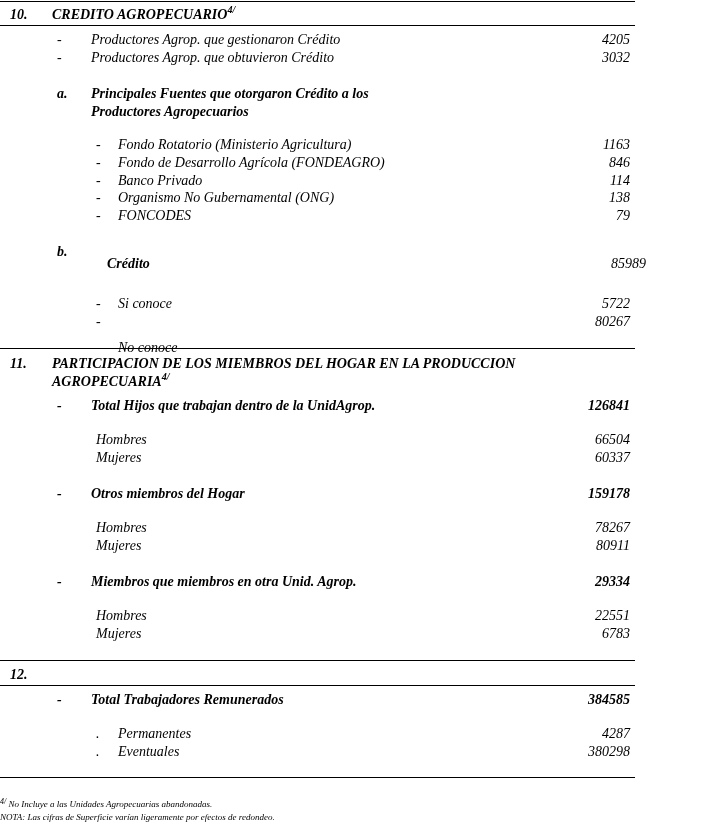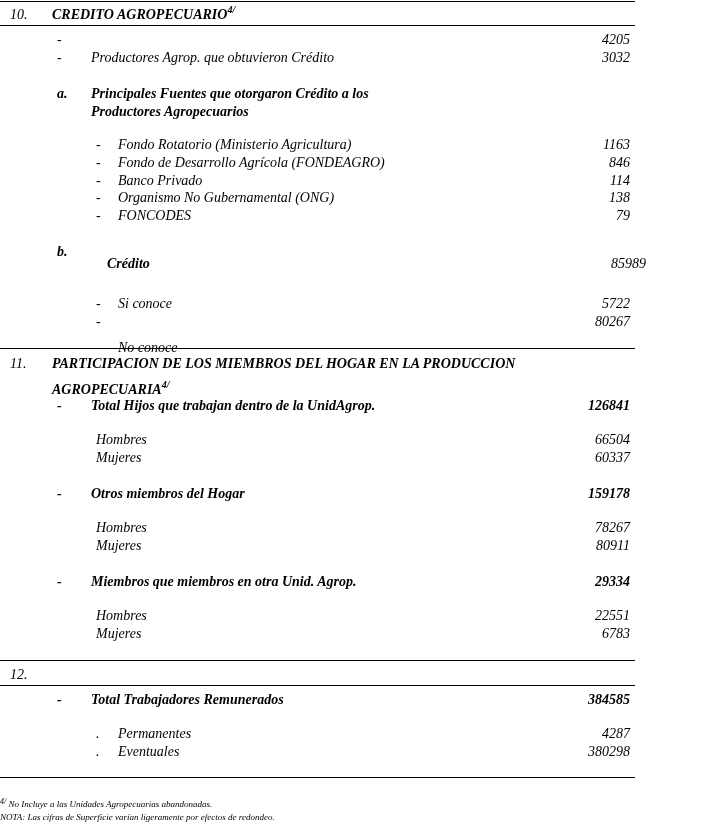--- a/index.html
+++ b/index.html
@@ -33,21 +33,21 @@
       white-space: nowrap;
     }
     .abs { position: absolute; top: 0; }
     .val {
       position: absolute;
       right: 0;
       top: 0;
       text-align: right;
     }
     .bold { font-weight: bold; }
-    .sec-num { left: 10px; font-weight: normal; }
+    .sec-num { left: 10px; font-weight: bold; }
     .sec-title { left: 52px; font-weight: bold; }
     .sup { font-size: 10px; position: relative; top: -6px; font-weight: bold; }
     .light { font-weight: normal; }
     .foot {
       position: absolute;
       left: 0;
       font-size: 9px;
       line-height: 11px;
       white-space: nowrap;
     }
@@ -63,20 +63,21 @@
 <div class="rule" style="top:685px;"></div>
 <div class="rule" style="top:777px;"></div>
 
 <div class="row" style="top:6px;">
   <span class="abs sec-num">10.</span>
   <span class="abs sec-title"><span>CREDITO AGROPECUARIO</span><span class="sup">4/</span></span>
 </div>
 
 <div class="row" style="top:31px;">
   <span class="abs light" style="left:57px;">-</span>
+  <span class="abs light" style="left:91px;">Productores Agrop. que gestionaron Crédito</span>
   <span class="val light">4205</span>
 </div>
 <div class="row" style="top:49px;">
   <span class="abs light" style="left:57px;">-</span>
   <span class="abs light" style="left:91px;">Productores Agrop. que obtuvieron Crédito</span>
   <span class="val light">3032</span>
 </div>
 
 <div class="row bold" style="top:85px;">
   <span class="abs" style="left:57px;">a.</span>
@@ -128,21 +129,21 @@
 <div class="row" style="top:313px;">
   <span class="abs light" style="left:96px;">-</span>
   <span class="abs light" style="left:118px;margin-top:26px;">No conoce</span>
   <span class="val light">80267</span>
 </div>
 
 <div class="row" style="top:355px;">
   <span class="abs sec-num">11.</span>
   <span class="abs sec-title">PARTICIPACION DE LOS MIEMBROS DEL HOGAR EN LA PRODUCCION</span>
 </div>
-<div class="row" style="top:381px;">
+<div class="row" style="top:373px;">
   <span class="abs sec-title"><span>AGROPECUARIA</span><span class="sup">4/</span></span>
 </div>
 
 <div class="row bold" style="top:397px;">
   <span class="abs" style="left:57px;">-</span>
   <span class="abs" style="left:91px;">Total Hijos que trabajan dentro de la UnidAgrop.</span>
   <span class="val">126841</span>
 </div>
 <div class="row light" style="top:431px;">
   <span class="abs" style="left:96px;">Hombres</span>

